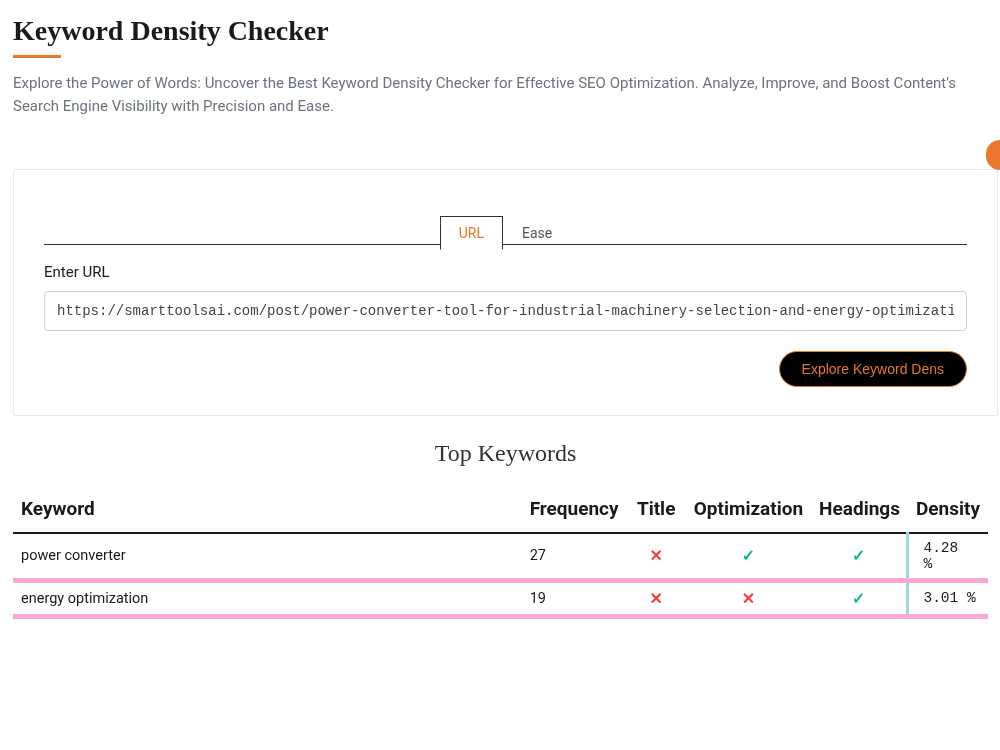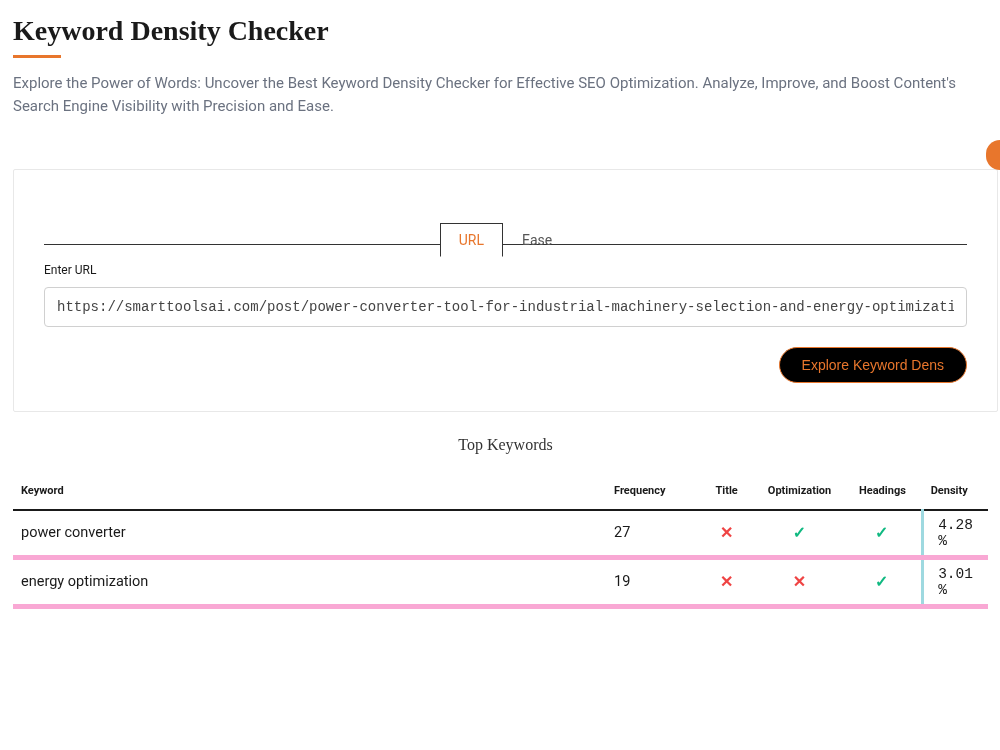--- a/index.html
+++ b/index.html
@@ -55,33 +55,33 @@
     width: 100%;
   }
   .tab {
     padding: 8px 18px;
     font-size: 14px;
     cursor: pointer;
     color: #555;
     border: 1px solid transparent;
     border-bottom: none;
     position: relative;
-    top: 13px;
+    top: 6px;
   }
   .tab.active {
     color: #e8762c;
     border: 1px solid #333;
     border-bottom: 1px solid #fff;
     background: #fff;
   }
   .form-area {
     margin-top: 18px;
   }
   .label {
-    font-size: 12px;
+    font-size: 15px;
     color: #1a1a1a;
     margin-bottom: 10px;
   }
   .url-input {
     width: 100%;
     padding: 11px 12px;
     font-size: 14px;
     font-family: 'Courier New', monospace;
     color: #444;
     border: 1px solid #d0d0d0;
@@ -98,35 +98,35 @@
     color: #e8762c;
     background: #000000;
     padding: 9px 22px;
     border-radius: 999px;
     font-size: 14px;
     cursor: pointer;
     white-space: nowrap;
   }
   .section-title {
     font-family: Georgia, 'Times New Roman', serif;
-    font-size: 16px;
+    font-size: 24px;
     font-weight: 400;
     color: #333;
     text-align: center;
     margin-top: 24px;
     margin-bottom: 18px;
     width: 985px;
   }
   table {
     width: 975px;
     border-collapse: collapse;
   }
   th {
     text-align: left;
-    font-size: 11px;
+    font-size: 19px;
     font-weight: 700;
     padding: 12px 8px;
     border-bottom: 2px solid #1a1a1a;
     color: #1a1a1a;
   }
   th.center { text-align: center; }
   td {
     padding: 6px 8px;
     border-bottom: 5px solid #f9a8d4;
     font-size: 14.5px;

